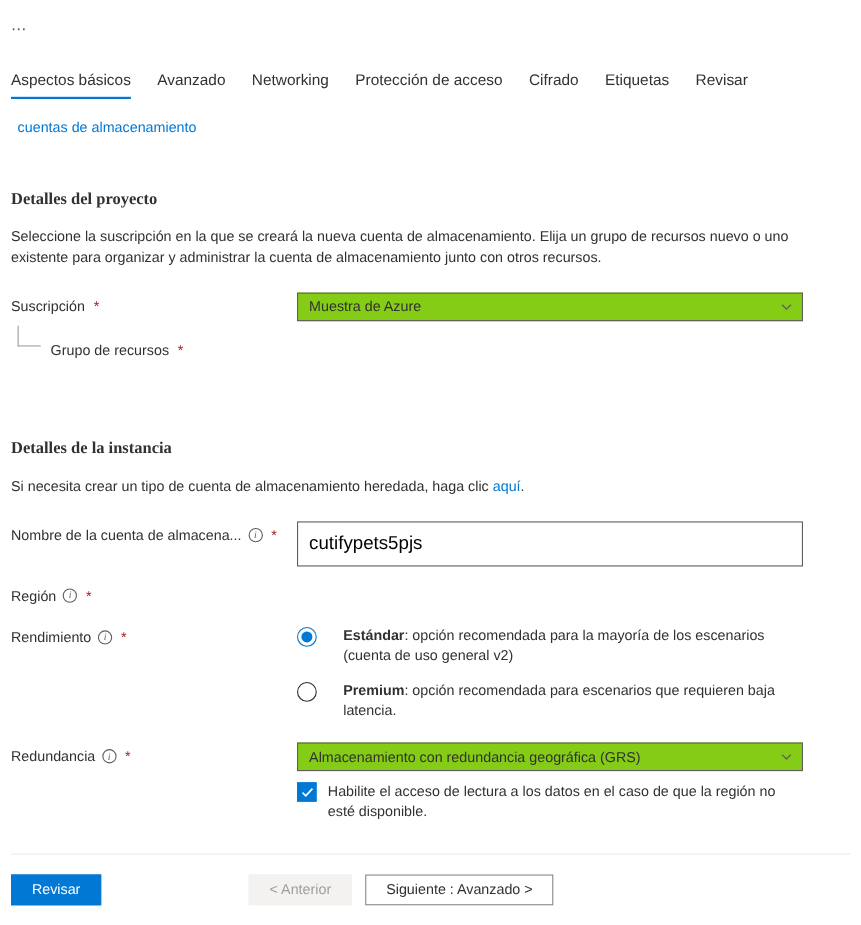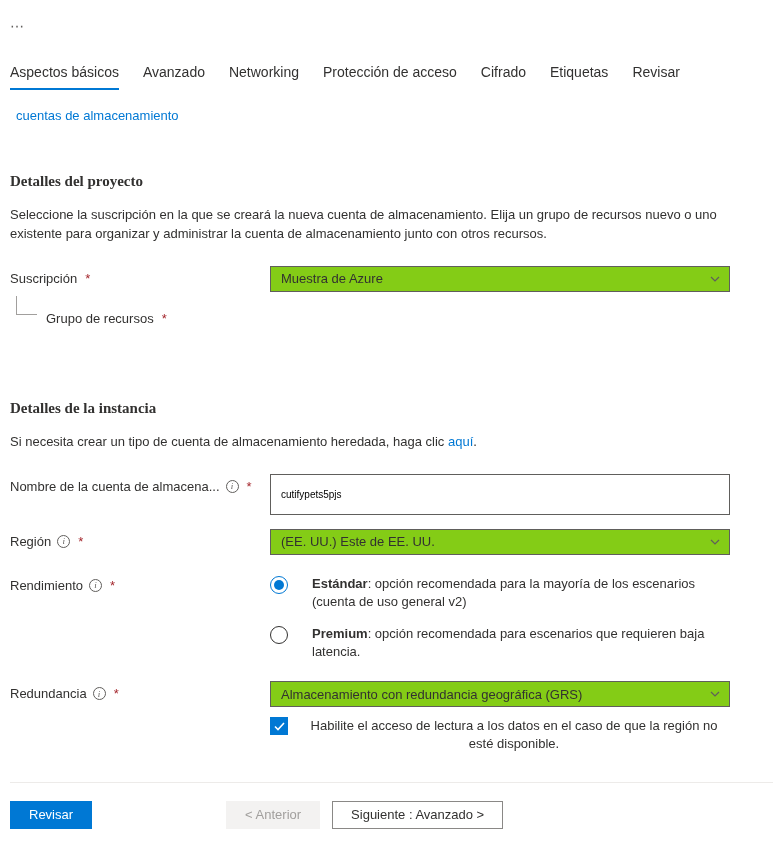--- a/index.html
+++ b/index.html
@@ -24,33 +24,33 @@
     .section-desc { font-size: 13px; color: #323130; margin-bottom: 22px; line-height: 1.45; max-width: 740px; }
     .field-row { display: flex; align-items: flex-start; margin-bottom: 14px; }
     .field-label { width: 260px; flex-shrink: 0; font-size: 13px; color: #323130; padding-top: 5px; display: flex; align-items: center; gap: 6px; }
     .field-label.indented { padding-left: 36px; position: relative; }
     .field-label.indented::before { content:""; position:absolute; left:6px; top:-10px; width:20px; height:18px; border-left:1px solid #a19f9d; border-bottom:1px solid #a19f9d; }
     .req { color: #a4262c; margin-left: 2px; }
     .field-control { flex: 1; max-width: 460px; }
     .dropdown { position: relative; width: 100%; border: 1px solid #605e5c; background: #84cc16; height: 26px; display: flex; align-items: center; padding: 0 28px 0 10px; font-size: 13px; cursor: pointer; }
     .dropdown .chevron { position: absolute; right: 8px; top: 50%; transform: translateY(-50%); pointer-events: none; }
     .chevron svg { width: 12px; height: 12px; display:block; }
-    .text-input { width: 100%; border: 1px solid #605e5c; height: 41px; padding: 0 10px; font-size: 10px; font-family: inherit; }
+    .text-input { width: 100%; border: 1px solid #605e5c; height: 41px; padding: 0 10px; font-size: 17px; font-family: inherit; }
     .link { color: #0078d4; text-decoration: none; cursor: pointer; }
     .sublink { display: inline-block; margin-top: 4px; font-size: 13px; }
     .info-icon { width: 13px; height: 13px; border: 1px solid #605e5c; border-radius: 50%; display: inline-flex; align-items: center; justify-content: center; font-size: 9px; color: #605e5c; font-style: italic; font-family: serif; cursor: default; }
     .section-gap { height: 60px; }
     .radio-group { display: flex; flex-direction: column; gap: 14px; padding-top: 2px; }
     .radio-row { display: flex; align-items: flex-start; gap: 24px; }
     .radio { width: 18px; height: 18px; border: 1px solid #323130; border-radius: 50%; flex-shrink: 0; display: flex; align-items: center; justify-content: center; cursor: pointer; margin-top: 1px; }
     .radio.selected { border-color: #0078d4; }
     .radio.selected::after { content:""; width: 10px; height: 10px; border-radius: 50%; background: #0078d4; }
     .radio-label { font-size: 13px; line-height: 1.4; }
     .radio-label b { font-weight: 600; }
-    .checkbox-row { display: flex; align-items: flex-start; gap: 10px; margin-top: 10px; text-align: center; }
+    .checkbox-row { display: flex; align-items: flex-start; gap: 10px; margin-top: 10px; }
     .checkbox { width: 18px; height: 18px; background: #0078d4; flex-shrink: 0; display: flex; align-items: center; justify-content: center; cursor: pointer; }
     .checkbox svg { width: 13px; height: 13px; }
     .checkbox-label { font-size: 13px; line-height: 1.4; }
     hr.footer-sep { border: none; border-top: 1px solid #edebe9; margin: 28px 0 18px 0; }
     .footer { display: flex; gap: 12px; align-items: center; }
     .btn { height: 28px; padding: 0 18px; font-size: 13px; font-family: inherit; border: 1px solid transparent; cursor: pointer; }
     .btn-primary { background: #0078d4; color: #fff; border-color: #0078d4; }
     .btn-disabled { background: #f3f2f1; color: #a19f9d; border-color: #f3f2f1; cursor: default; }
     .btn-secondary { background: #fff; color: #323130; border: 1px solid #8a8886; }
     .footer-spacer { width: 110px; }
@@ -120,30 +120,20 @@
     <input class="text-input" value="cutifypets5pjs" style="">
   </div>
 </div>
 
 <div class="field-row">
   <div class="field-label">
     <span>Región</span>
     <span class="info-icon">i</span>
     <span class="req">*</span>
   </div>
-  <div class="field-control">
-    <div class="dropdown">
-      <span>(EE. UU.) Este de EE. UU.</span>
-      <span class="chevron">
-          <svg viewBox="0 0 12 12">
-            <path d="M2 4 L6 8 L10 4" fill="none" stroke="#605e5c" stroke-width="1.2"></path>
-          </svg>
-        </span>
-    </div>
-  </div>
 </div>
 
 <div class="field-row" style="margin-top:18px;">
   <div class="field-label">
     <span>Rendimiento</span>
     <span class="info-icon">i</span>
     <span class="req">*</span>
   </div>
   <div class="field-control">
     <div class="radio-group">

